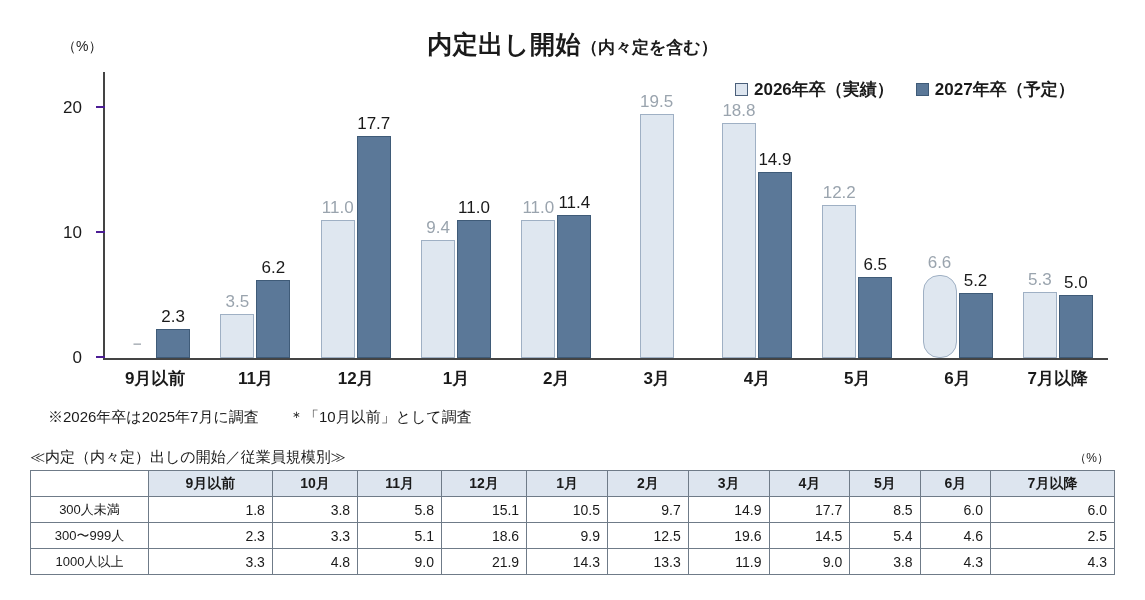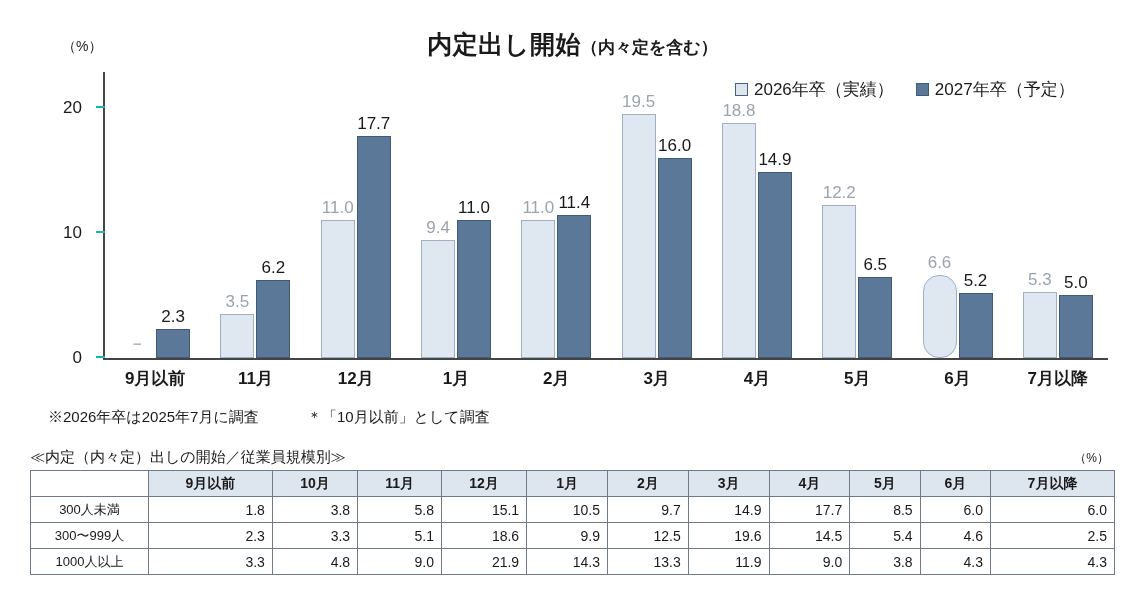--- a/index.html
+++ b/index.html
@@ -42,42 +42,42 @@
 
   
   .legend {
     position: absolute;
     top: 78px; left: 735px;
     display: flex;
     align-items: center;
     gap: 22px;
     font-size: 17px;
   }
-  .legend-item { display: flex; align-items: center; gap: 6px; }
+  .legend-item { display: flex; align-items: center; gap: 6px; font-weight: bold; }
   .legend-swatch {
     width: 13px; height: 13px;
     border: 1px solid #4a5f7a;
     display: inline-block;
   }
   .sw-light { background: #dde5ef; }
   .sw-dark  { background: #5b7898; border-color: #3f5b78; }
 
   
   .plot {
     position: absolute;
     left: 103px; top: 72px;
     width: 1005px; height: 288px;
     border-left: 2px solid #444;
     border-bottom: 2px solid #444;
   }
   .tick {
     position: absolute;
     left: -9px;
     width: 9px;
-    border-top: 2px solid #14b8a6;
+    border-top: 2px solid #4c1d95;
   }
   .ylabel {
     position: absolute;
     right: 100%;
     margin-right: 14px;
     transform: translateY(-50%);
     font-size: 17px;
     white-space: nowrap;
   }
 
@@ -133,21 +133,21 @@
     font-size: 17px;
     font-weight: bold;
   }
 
   
   .notes {
     position: absolute;
     top: 408px; left: 48px;
     font-size: 15px;
   }
-  .notes .n2 { margin-left: 44px; }
+  .notes .n2 { margin-left: 26px; }
 
   
   .table-heading {
     position: absolute;
     top: 448px; left: 30px;
     font-size: 15px;
   }
   .table-unit {
     position: absolute;
     top: 450px; right: 36px;
@@ -277,23 +277,20 @@
             <span class="bar-val">11.4</span>
           </div>
         </div>
         <div class="xlabel">2月</div>
       </div>
 
       <div class="group">
         <div class="bars">
           <div class="bar light" style="height:244.1px;">
             <span class="bar-val">19.5</span>
-          </div>
-          <div class="bar dark" style="height:200.3px;">
-            <span class="bar-val">16.0</span>
           </div>
         </div>
         <div class="xlabel">3月</div>
       </div>
 
       <div class="group">
         <div class="bars">
           <div class="bar light" style="height:235.4px;">
             <span class="bar-val">18.8</span>
           </div>

